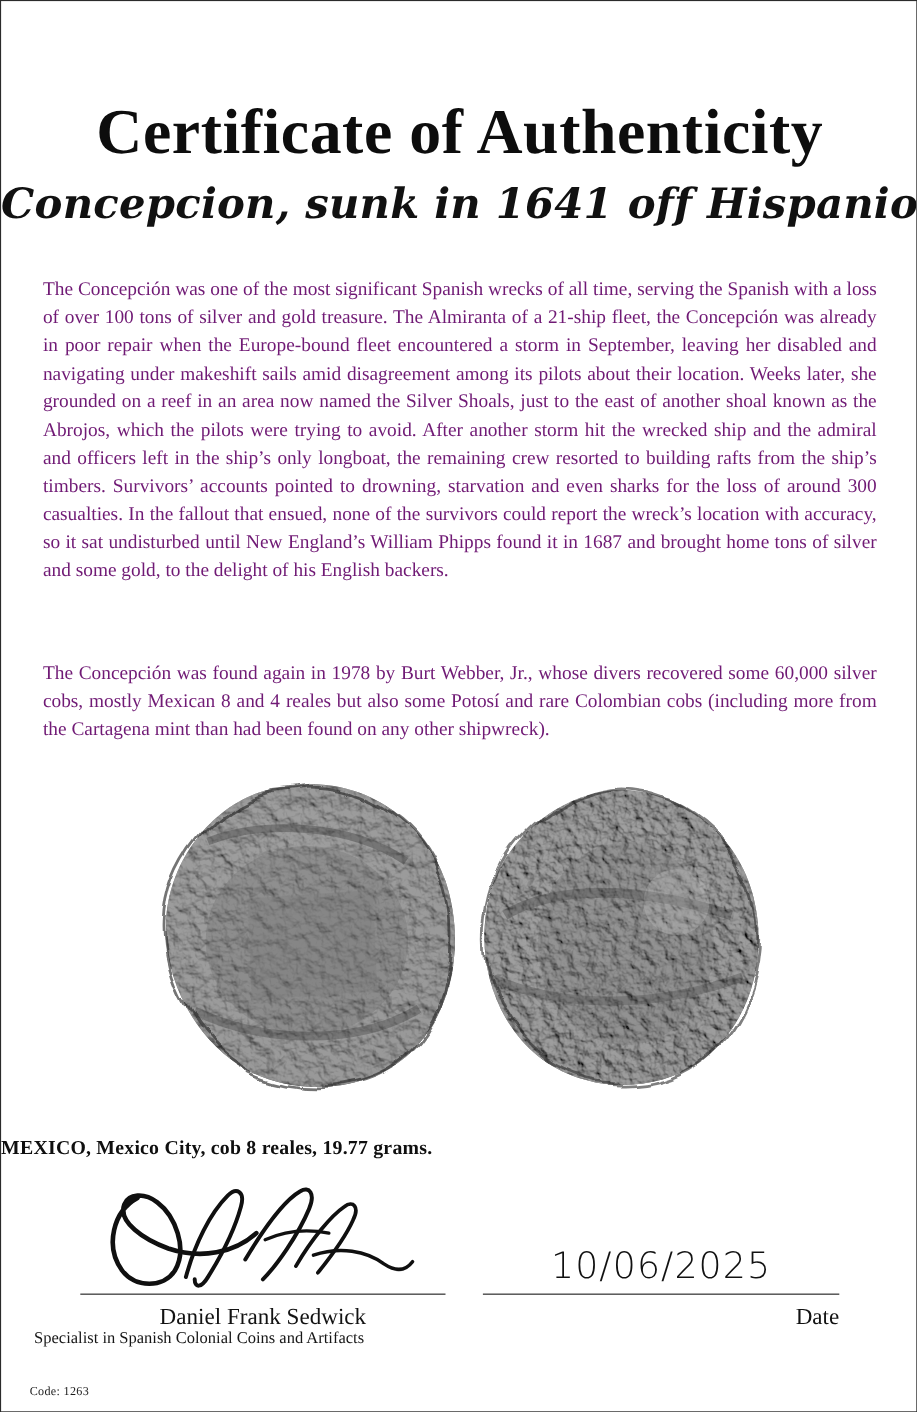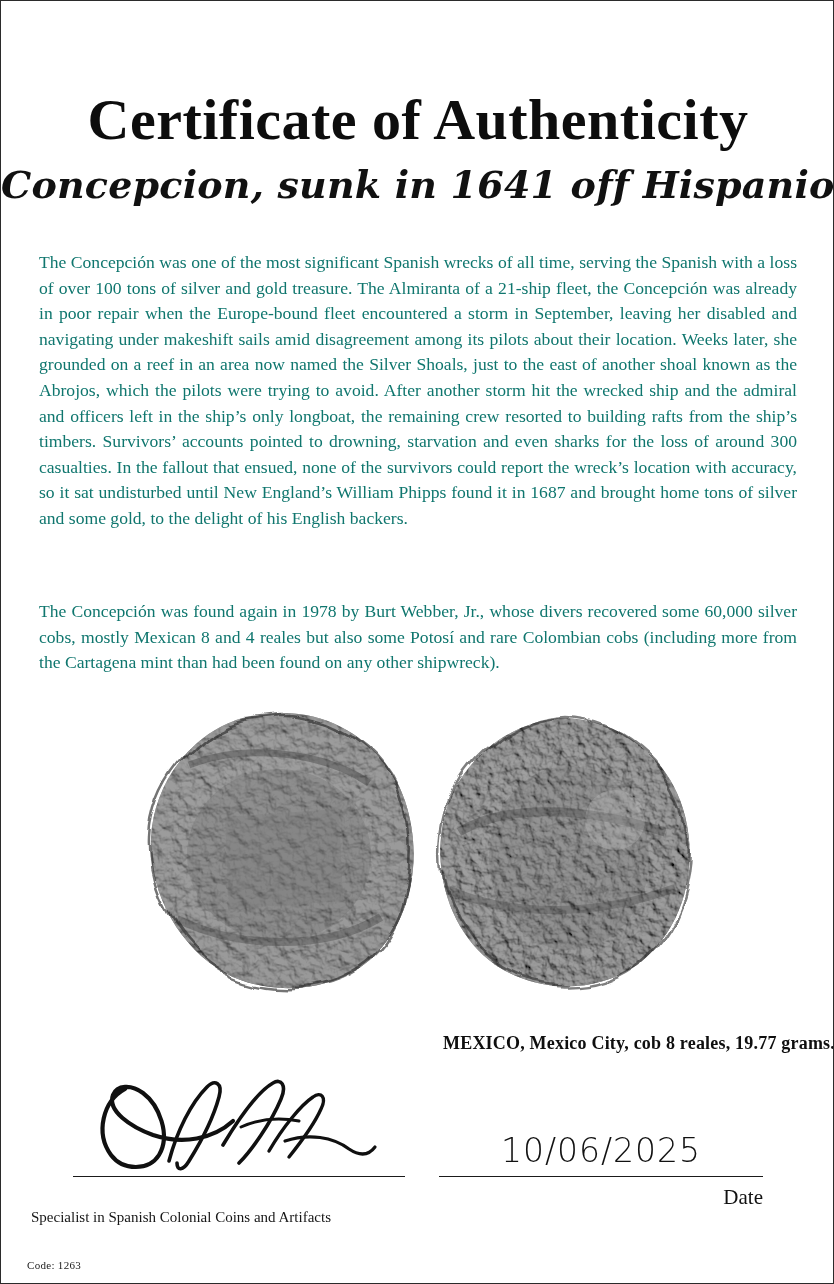--- a/index.html
+++ b/index.html
@@ -62,42 +62,42 @@
   
   .body-block {
     position: absolute;
     left: 38px;
     width: 758px;
     text-align: justify;
     text-justify: inter-word;
     font-family: "Liberation Serif", "DejaVu Serif", serif;
     font-size: 17.6px;
     line-height: 25.6px;
-    color: #0f766e;
+    color: #701a75;
   }
   .para-1 { top: 205px; }
   .para-2 { top: 554px; }
 
   
   .coins {
     position: absolute;
     left: 0;
     top: 655px;
     width: 834px;
     height: 305px;
   }
   .coin-a { position: absolute; left: 128px; top: 5px; }
   .coin-b { position: absolute; left: 418px; top: 12px; }
 
   .caption {
     position: absolute;
     left: 0;
     top: 988px;
     width: 834px;
-    text-align: right;
+    text-align: left;
     font-family: "Liberation Serif", "DejaVu Serif", serif;
     font-size: 18px;
     font-weight: 700;
     color: #0f0f0f;
     letter-spacing: 0.2px;
   }
 
   
   .sig-wrap {
     position: absolute;
@@ -286,20 +286,21 @@
           <path d="M196 76 C210 52 228 30 240 22 C248 16 254 22 248 34
                    C240 52 224 72 216 82" stroke-width="3.4"></path>
           <path d="M212 66 C236 58 260 62 276 74 C288 82 296 80 302 72" stroke-width="3.2"></path>
         </g>
       </svg>
     </div>
 
     <div class="sig-line sig-line-left"></div>
     <div class="sig-line sig-line-right"></div>
 
+    <div class="sig-name">Daniel Frank Sedwick</div>
     <div class="sig-role">Specialist in Spanish Colonial Coins and Artifacts</div>
 
     <div class="date-value">10/06/2025</div>
     <div class="date-label">Date</div>
 
     <div class="footer-code">Code: 1263</div>
 
   </div>
 </div>
 

